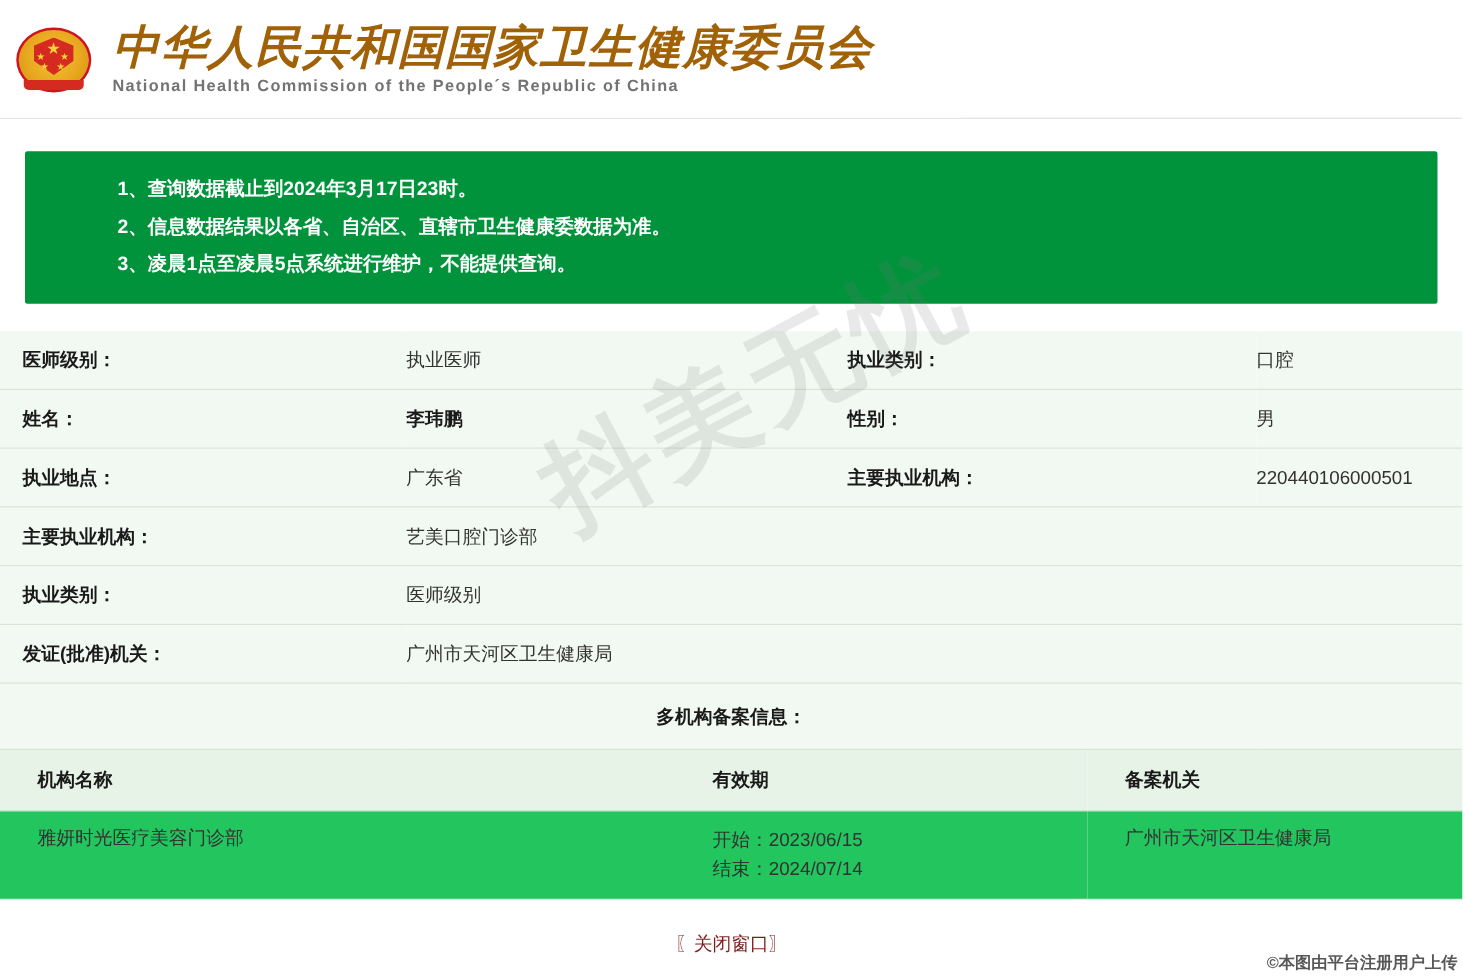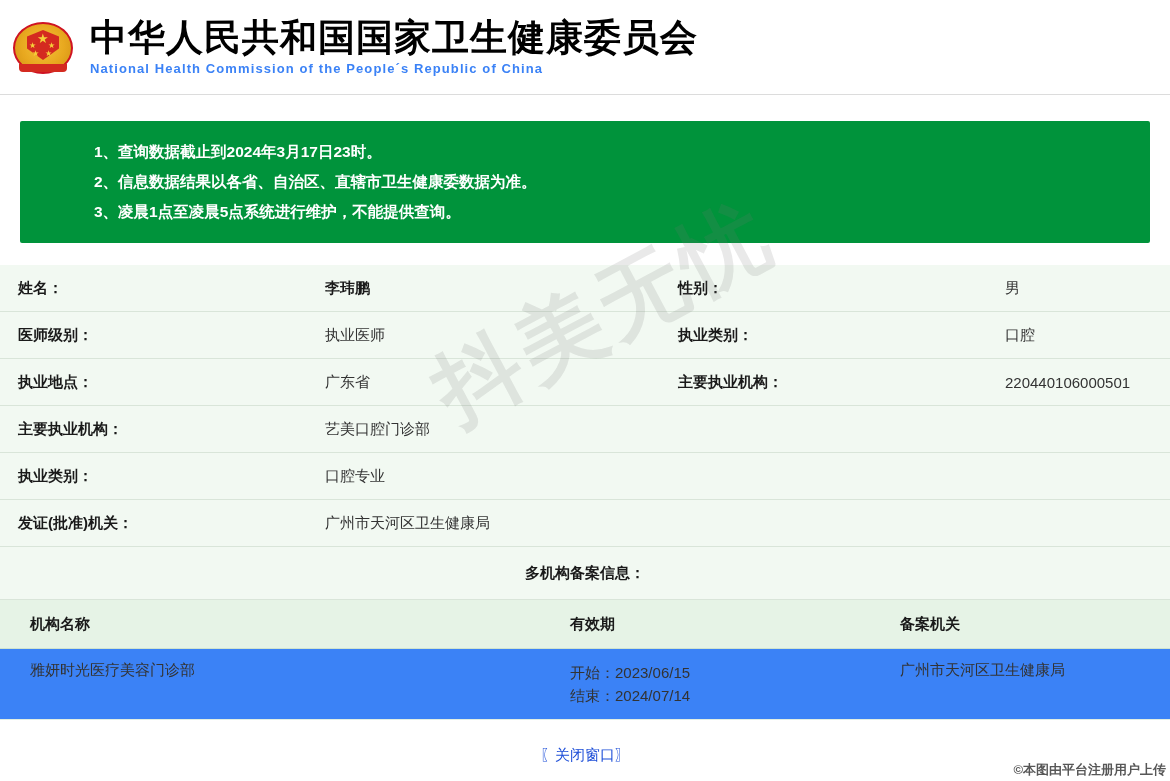--- a/index.html
+++ b/index.html
@@ -76,29 +76,30 @@
   }
 
   .header-titles {
     display: flex;
     flex-direction: column;
     justify-content: center;
   }
   .title-cn {
     font-size: 37px;
     font-weight: bold;
-    color: #000000;
+    color: #a16207;
     letter-spacing: 1px;
     line-height: 44px;
     white-space: nowrap;
+    font-style: italic;
   }
   .title-en {
     font-size: 13px;
     font-weight: bold;
-    color: #3b82f6;
+    color: #737373;
     letter-spacing: 1.1px;
     line-height: 18px;
     white-space: nowrap;
   }
 
   .header-rule {
     width: 100%;
     height: 1px;
     background: #dcdcdc;
     margin: 0;
@@ -176,42 +177,42 @@
     background: #e6f3e6;
     font-size: 15px;
     font-weight: bold;
     text-align: left;
     height: 48px;
     padding: 0 0 0 30px;
     color: #1a1a1a;
     border-bottom: 1px solid #cfe3cf;
   }
   .multi-table td {
-    background: #3b82f6;
+    background: #22c55e;
     font-size: 15px;
     color: #333;
     padding: 12px 0 12px 30px;
     vertical-align: top;
     border-bottom: 1px solid #e2eee2;
     margin-left: 24px;
   }
   .mcol1 { width: 540px; }
   .mcol2 { width: 330px; }
   .mcol3 { width: 300px; }
   .valid-line { line-height: 23px; white-space: nowrap; }
 
   
   .footer {
     text-align: center;
     padding-top: 26px;
     font-size: 15px;
     color: #222;
   }
   .close-link {
-    color: #1d4ed8;
+    color: #7f1d1d;
     text-decoration: none;
     cursor: pointer;
     font-family: Liberation Serif, serif;
   }
 
   
   .watermark {
     position: absolute;
     left: 420px;
     top: 255px;
@@ -267,44 +268,44 @@
 
 <table class="info-table">
   <colgroup>
     <col class="col-l1">
       <col class="col-v1">
       <col class="col-l2">
       <col class="col-v2">
   </colgroup>
   <tbody>
     <tr>
+      <td class="label">医师级别：</td>
+      <td class="value">执业医师</td>
+      <td class="label">执业类别：</td>
+      <td class="value">口腔</td>
+    </tr>
+    <tr>
       <td class="label">姓名：</td>
       <td class="value"><span class="value-name">李玮鹏</span></td>
       <td class="label">性别：</td>
       <td class="value">男</td>
     </tr>
     <tr>
-      <td class="label">医师级别：</td>
-      <td class="value">执业医师</td>
-      <td class="label">执业类别：</td>
-      <td class="value">口腔</td>
-    </tr>
-    <tr>
       <td class="label">执业地点：</td>
       <td class="value">广东省</td>
       <td class="label">主要执业机构：</td>
       <td class="value">220440106000501</td>
     </tr>
     <tr>
       <td class="label">主要执业机构：</td>
       <td class="value" colspan="3">艺美口腔门诊部</td>
     </tr>
     <tr>
       <td class="label">执业类别：</td>
-      <td class="value" colspan="3">口腔专业</td>
+      <td class="value" colspan="3">医师级别</td>
     </tr>
     <tr>
       <td class="label">发证(批准)机关：</td>
       <td class="value" colspan="3">广州市天河区卫生健康局</td>
     </tr>
     <tr class="section-title-row">
       <td colspan="4">多机构备案信息：</td>
     </tr>
   </tbody>
 </table>

